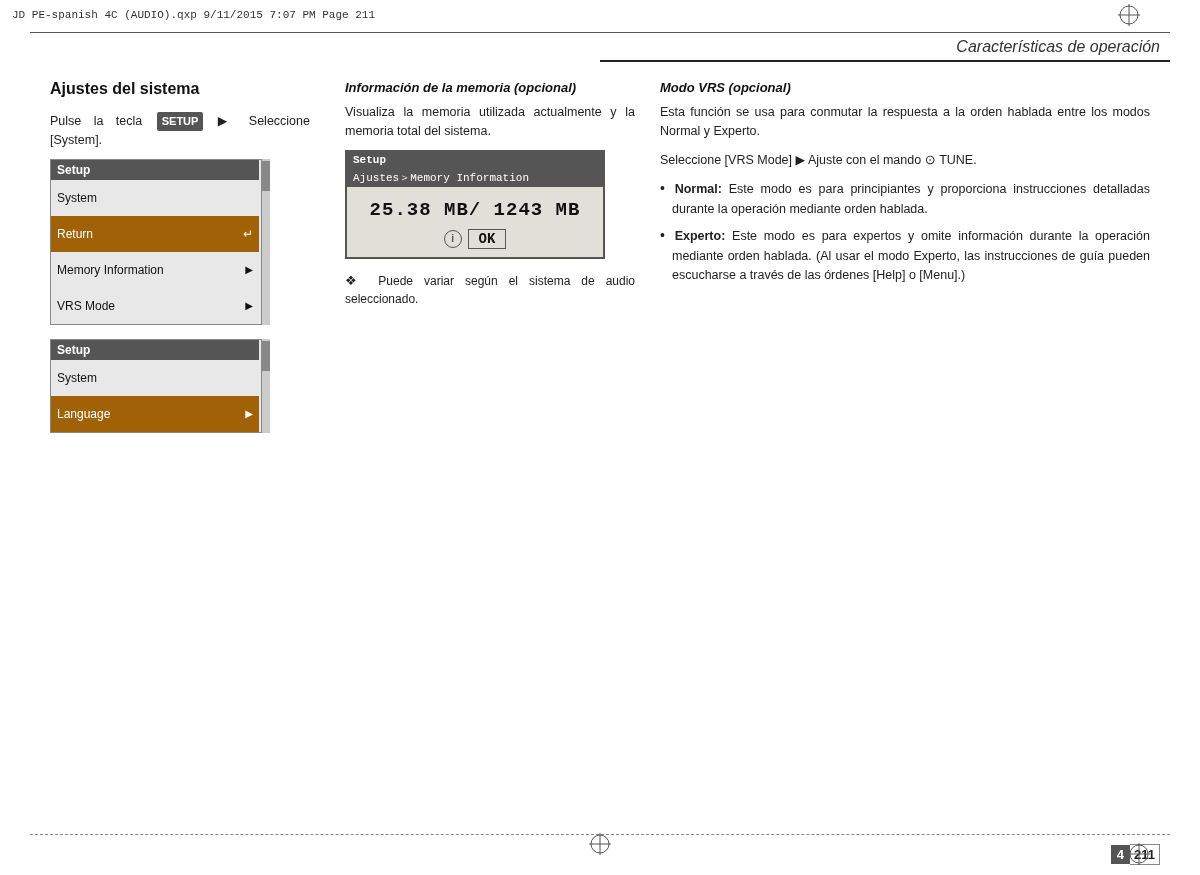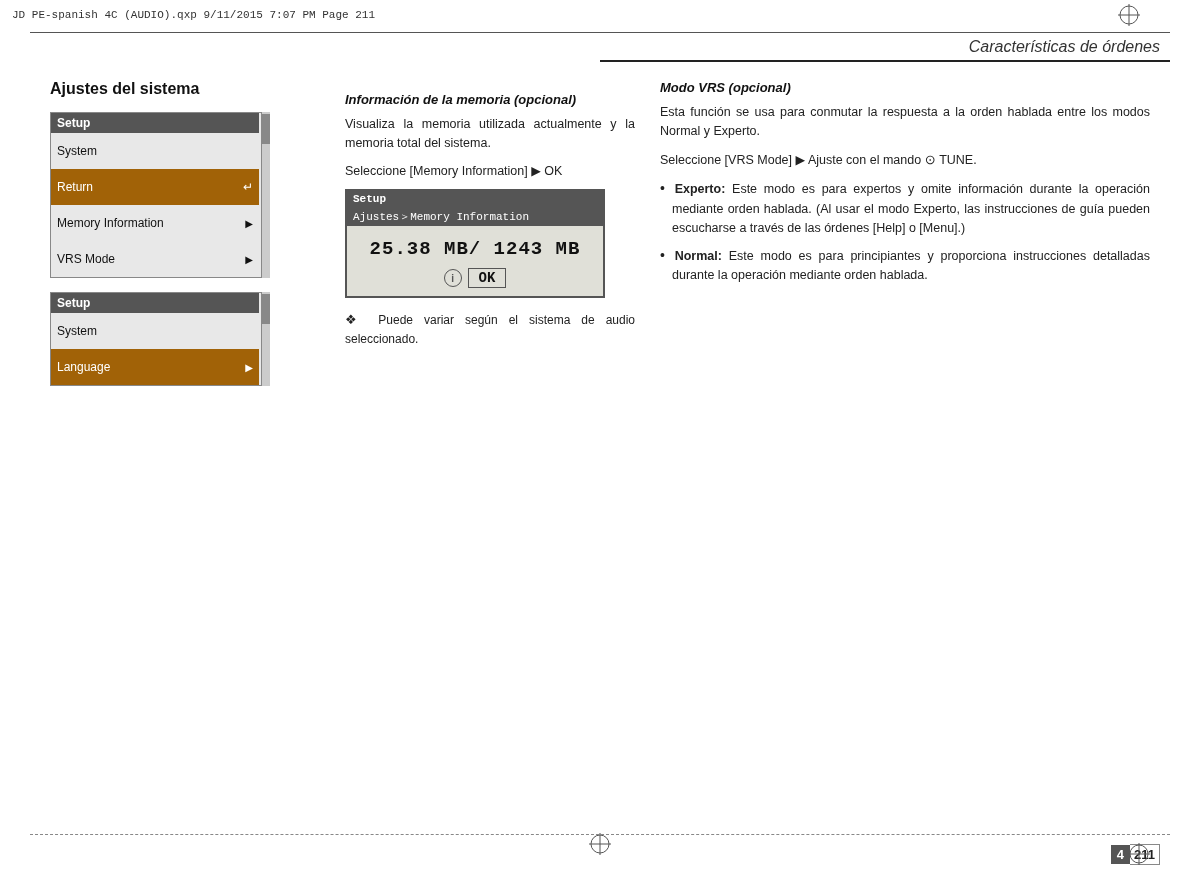--- a/index.html
+++ b/index.html
@@ -72,21 +72,20 @@
       width: 280px;
       flex-shrink: 0;
       padding-right: 20px;
     }
 
     
     .mid-col {
       width: 320px;
       flex-shrink: 0;
       padding: 0 15px;
-      margin-top: 12px;
     }
 
     
     .right-col {
       flex: 1;
       padding-left: 10px;
     }
 
     
     .section-heading {
@@ -289,28 +288,33 @@
 
   <svg style="position:absolute;right:60px;top:4px;" width="22" height="22">
     <circle cx="11" cy="11" r="9" fill="none" stroke="#555" stroke-width="1"></circle>
     <line x1="11" y1="0" x2="11" y2="22" stroke="#555" stroke-width="1"></line>
     <line x1="0" y1="11" x2="22" y2="11" stroke="#555" stroke-width="1"></line>
   </svg>
 </div>
 
 <div class="top-rule"></div>
 
-<div class="page-title-area" style="font-style:italic; color:#333;">Características de órdenes</div>
+<div class="page-title-area" style="font-style:italic; color:#333;">Características de operación</div>
 <div class="title-underline"></div>
 
 <div class="content">
 
   <div class="left-col">
     <div class="section-heading">Ajustes del sistema</div>
 
+    <p class="body-text">
+      <span>Pulse la tecla</span>
+      <span class="setup-key">SETUP</span>
+      <span>▶  Seleccione [System].</span>
+    </p>
 
     <div class="menu-box-wrap">
       <div class="menu-box-inner">
         <div class="menu-header">Setup</div>
         <div class="menu-item">System</div>
         <div class="menu-item highlighted">
           <span>Return</span>
           <span style="font-size:12px;">↵</span>
         </div>
         <div class="menu-item with-arrow">
@@ -341,21 +345,20 @@
       <div style="position:absolute;right:0;top:0;bottom:0;width:9px;background:#ccc;border-left:1px solid #888;">
         <div style="width:100%;height:30px;background:#888;margin-top:2px;"></div>
       </div>
     </div>
   </div>
 
   <div class="mid-col">
     <div class="section-heading-italic">Información de la memoria (opcional)</div>
 
     <p class="body-text">Visualiza la memoria utilizada actualmente y la memoria total del sistema.</p>
-    <p class="body-text">Seleccione [Memory Information] ▶ OK</p>
 
     <div class="screen-box">
       <div class="screen-header">Setup</div>
       <div class="screen-submenu">Ajustes＞Memory Information</div>
       <div class="screen-memory-value">25.38 MB/ 1243 MB</div>
       <div class="screen-ok-btn">
         <div class="ok-circle">i</div>
         <div class="ok-text">OK</div>
       </div>
     </div>
@@ -370,28 +373,28 @@
 
     <p class="body-text">Esta función se usa para conmutar la respuesta a la orden hablada entre los modos Normal y Experto.</p>
     <p class="body-text">
       <span>Seleccione [VRS Mode] ▶ Ajuste con el mando</span>
       <span style="font-size:13px;"> ⊙ </span>
       <span>TUNE.</span>
     </p>
 
     <div class="bullet-item">
       <span class="bullet-dot">•</span>
+      <strong>Normal:</strong>
+      <span> Este modo es para principiantes y proporciona instrucciones detalladas durante la operación mediante orden hablada.</span>
+    </div>
+
+    <div class="bullet-item">
+      <span class="bullet-dot">•</span>
       <strong>Experto:</strong>
       <span> Este modo es para expertos y omite información durante la operación mediante orden hablada. (Al usar el modo Experto, las instrucciones de guía pueden escucharse a través de las órdenes [Help] o [Menu].)</span>
-    </div>
-
-    <div class="bullet-item">
-      <span class="bullet-dot">•</span>
-      <strong>Normal:</strong>
-      <span> Este modo es para principiantes y proporciona instrucciones detalladas durante la operación mediante orden hablada.</span>
     </div>
 
   </div>
 
 </div>
 
 <svg style="position:absolute;bottom:20px;left:50%;transform:translateX(-50%);" width="22" height="22">
   <circle cx="11" cy="11" r="9" fill="none" stroke="#555" stroke-width="1"></circle>
   <line x1="11" y1="0" x2="11" y2="22" stroke="#555" stroke-width="1"></line>
   <line x1="0" y1="11" x2="22" y2="11" stroke="#555" stroke-width="1"></line>

